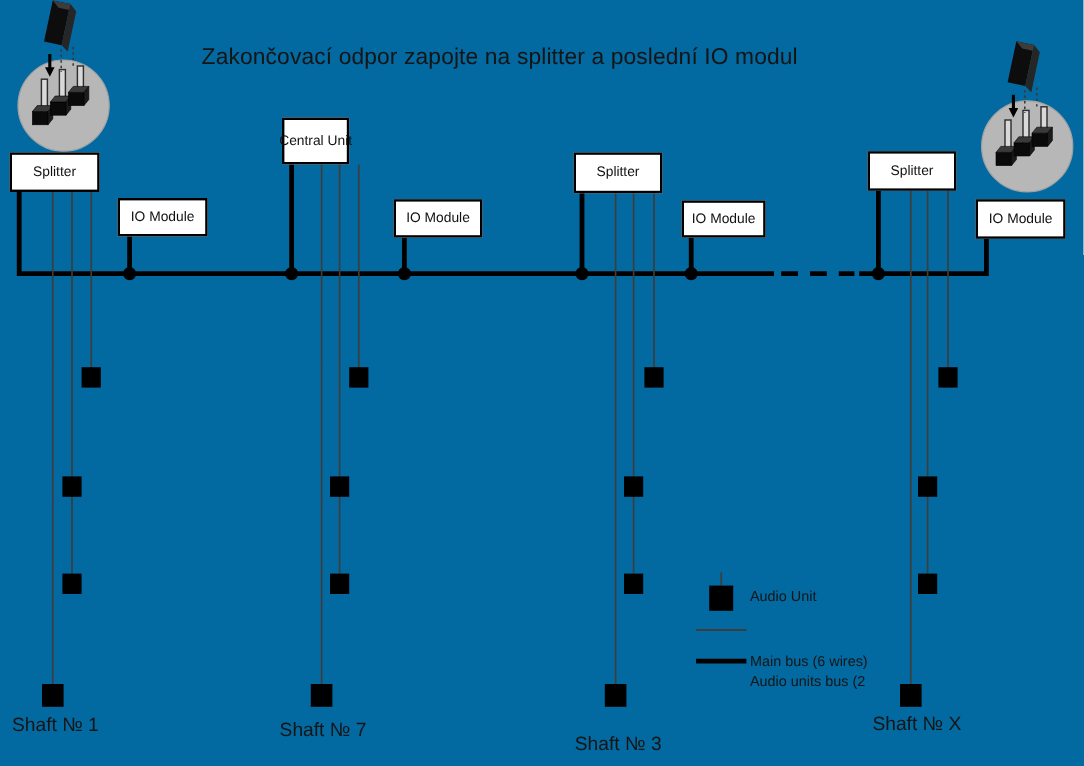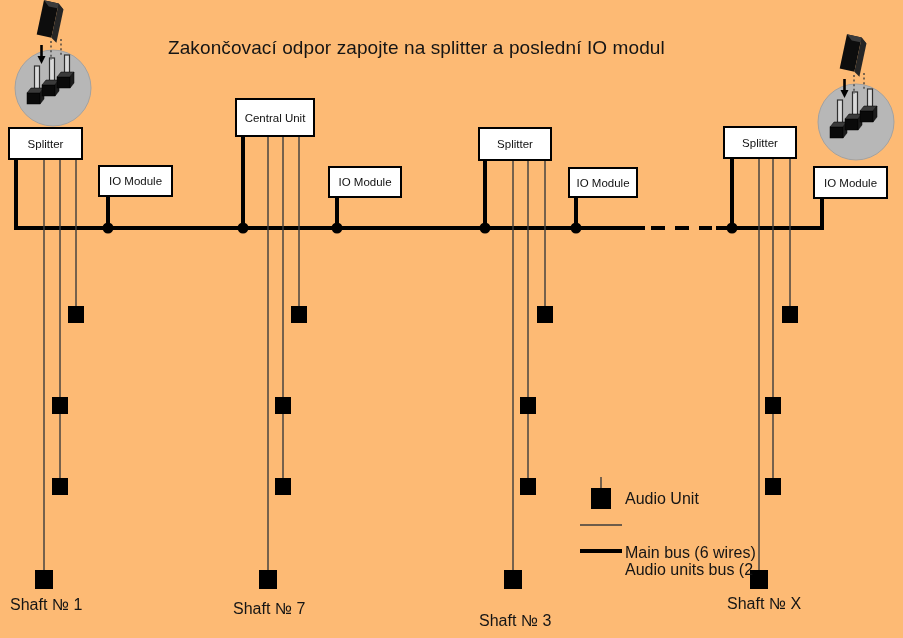--- a/index.html
+++ b/index.html
@@ -1,30 +1,30 @@
 <!DOCTYPE html>
 <html><head>
 <meta charset="utf-8">
 <style>
   html,body{margin:0;padding:0;background:#ffffff;}
   .canvas{
-    position:relative;width:903px;height:638px;background:#fdba74;overflow:hidden;
+    position:relative;width:903px;height:638px;background:#0369a1;overflow:hidden;
     font-family:"Liberation Sans","DejaVu Sans",sans-serif;color:#111;
   }
   .layer{position:absolute;left:0;top:0;}
   .diagram-title{
     position:absolute;left:168px;top:37px;font-size:19px;letter-spacing:.1px;color:#151515;white-space:nowrap;
   }
   .node{
     position:absolute;box-sizing:border-box;border:2px solid #000;background:#fff;
     display:flex;align-items:center;justify-content:center;
     font-size:11.5px;color:#111;white-space:nowrap;z-index:3;
   }
   .shaft-label{position:absolute;font-size:16px;color:#151515;white-space:nowrap;z-index:3;}
-  .legend-label{position:absolute;font-size:16px;color:#151515;white-space:nowrap;z-index:3;}
+  .legend-label{position:absolute;font-size:12px;color:#151515;white-space:nowrap;z-index:3;}
 </style>
 </head>
 <body>
 
 <div class="canvas">
 
   <svg class="layer" width="903" height="638" viewBox="0 0 903 638">
     <defs>
       <g id="jumper-art">
         <circle cx="50" cy="88" r="38" fill="#b7b7b7" stroke="#a2a2a2" stroke-width="1"></circle>
@@ -120,21 +120,21 @@
       <rect x="591" y="488" width="20" height="21" fill="#000"></rect>
       <line x1="580" y1="525" x2="622" y2="525" stroke="#3d3d3d" stroke-width="1.6"></line>
       <line x1="580" y1="551" x2="622" y2="551" stroke="#000" stroke-width="4"></line>
     </g>
   </svg>
 
   <div class="diagram-title">Zakončovací odpor zapojte na splitter a poslední IO modul</div>
 
   <div class="node" style="left:8px;top:127px;width:75px;height:33px;">Splitter</div>
   <div class="node" style="left:98px;top:165px;width:75px;height:32px;">IO Module</div>
-  <div class="node" style="left:235px;top:98px;width:80px;height:39px;">Central Unit</div>
+  <div class="node" style="left:235px;top:98px;width:56px;height:39px;">Central Unit</div>
   <div class="node" style="left:328px;top:166px;width:74px;height:32px;">IO Module</div>
   <div class="node" style="left:478px;top:127px;width:74px;height:34px;">Splitter</div>
   <div class="node" style="left:568px;top:167px;width:70px;height:31px;">IO Module</div>
   <div class="node" style="left:723px;top:126px;width:74px;height:33px;">Splitter</div>
   <div class="node" style="left:813px;top:166px;width:75px;height:33px;">IO Module</div>
 
   <div class="shaft-label" style="left:10px;top:596px;">Shaft № 1</div>
   <div class="shaft-label" style="left:233px;top:600px;">Shaft № 7</div>
   <div class="shaft-label" style="left:479px;top:596px;margin-top:16px;">Shaft № 3</div>
   <div class="shaft-label" style="left:727px;top:595px;">Shaft № X</div>

